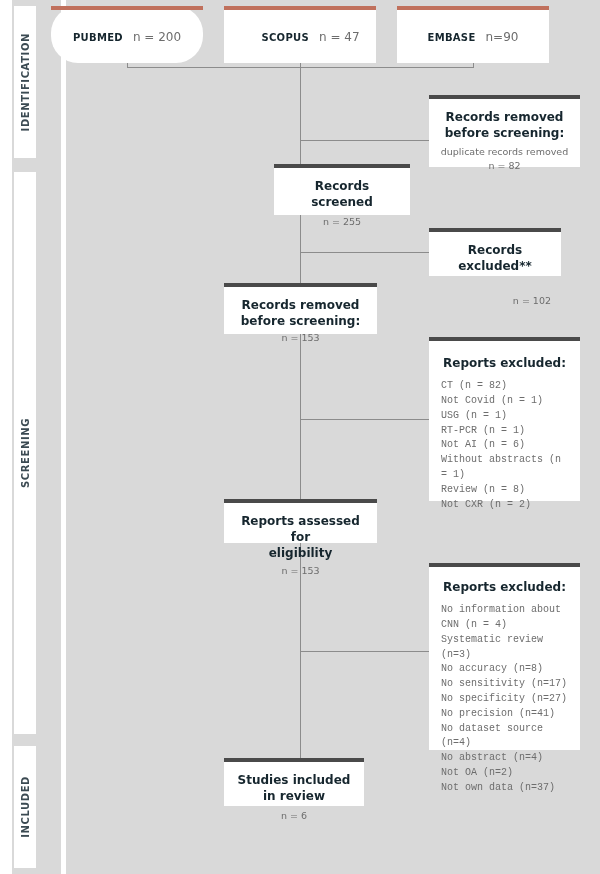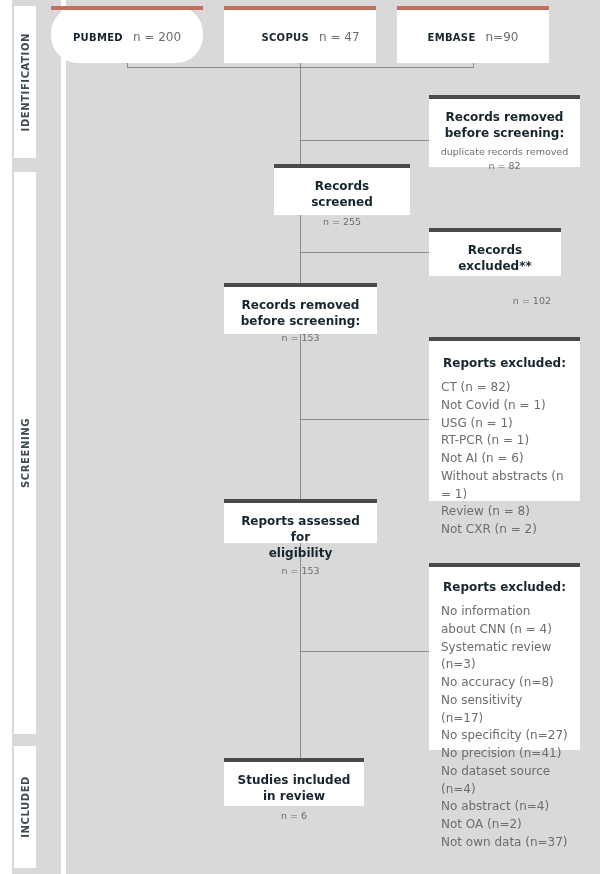--- a/index.html
+++ b/index.html
@@ -78,25 +78,26 @@
     line-height: 1.35;
     text-align: center;
   }
   .sub {
     font-size: 9.5px;
     color: #6d6d6d;
     line-height: 1.45;
     text-align: center;
   }
   .list {
-    font-size: 12px;
+    font-size: 10px;
     color: #6d6d6d;
     line-height: 1.48;
     text-align: left;
     margin-top: 8px;
+    font-family: Liberation Mono, monospace;
   }
 
   
   .src-row {
     display: flex;
     align-items: baseline;
     justify-content: center;
     gap: 10px;
     margin-top: 16px;
   }

